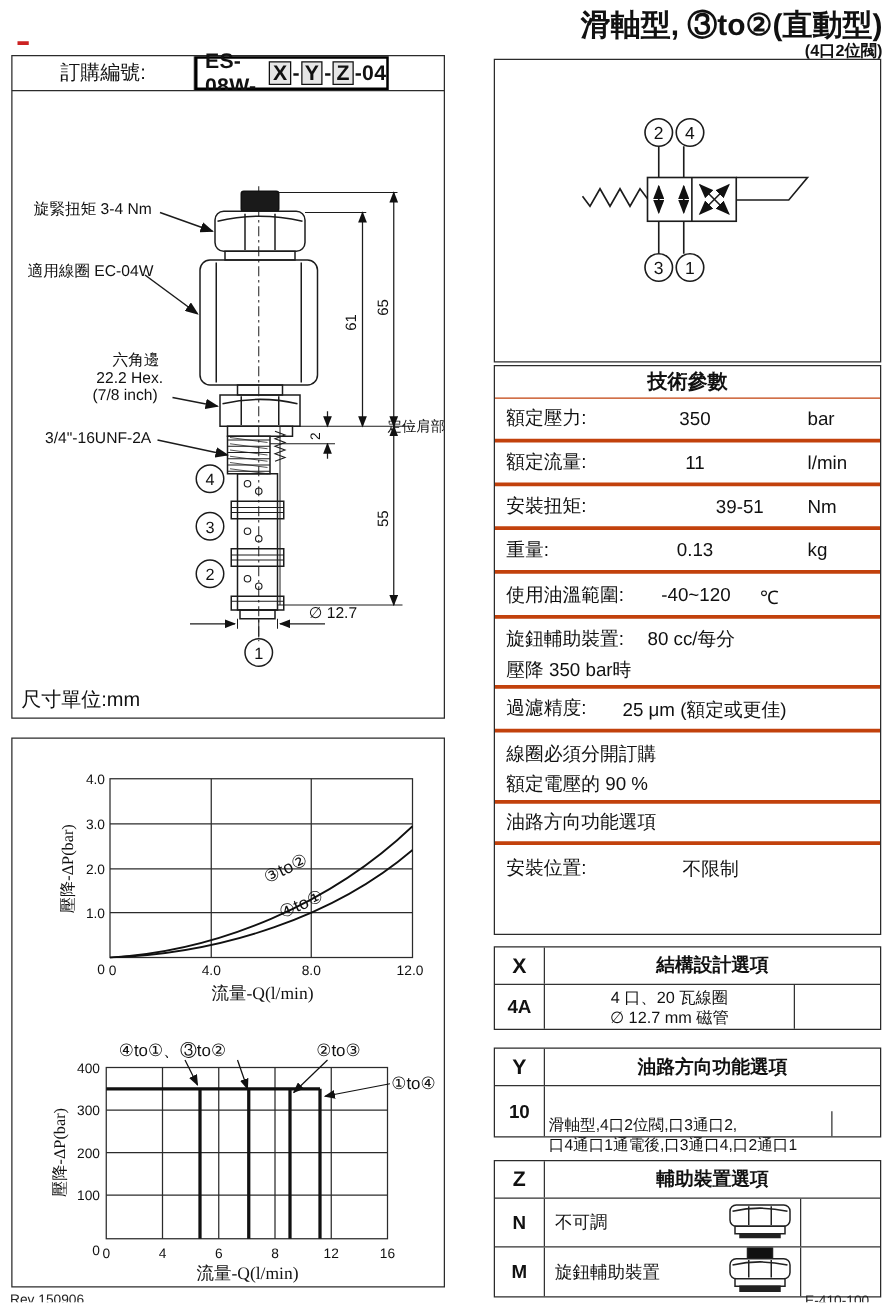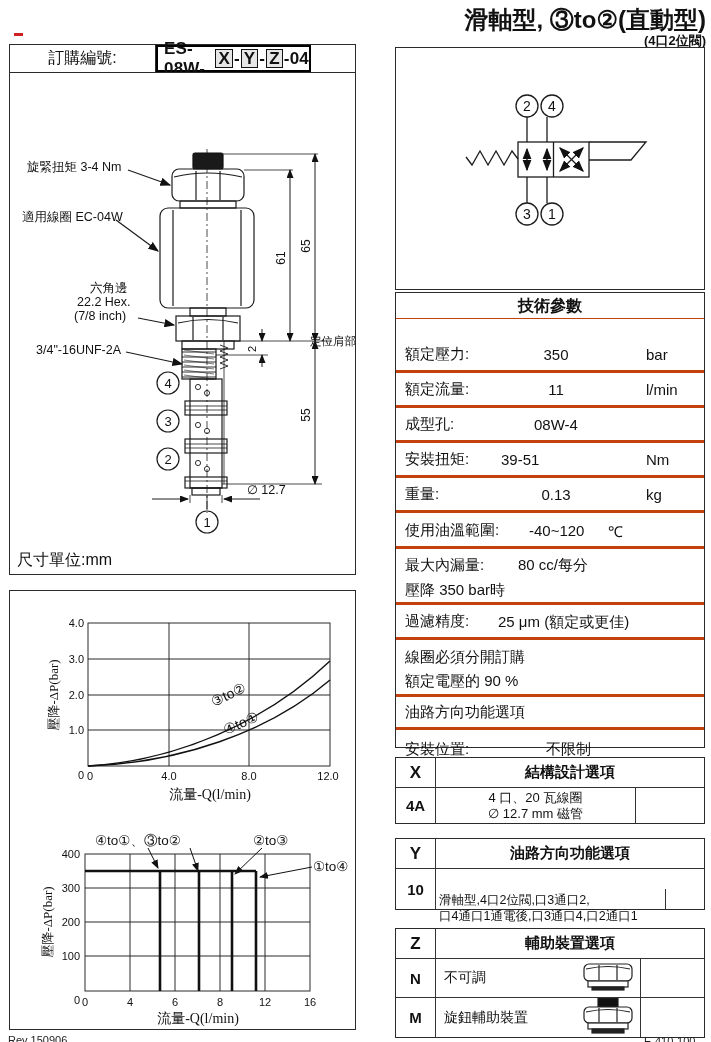--- a/index.html
+++ b/index.html
@@ -264,51 +264,47 @@
       <text x="156" y="63" font-size="14" text-anchor="middle">4</text>
       <text x="131" y="171" font-size="14" text-anchor="middle">3</text>
       <text x="156" y="171" font-size="14" text-anchor="middle">1</text>
     </svg>
   </div>
 
   <div class="abs box thin" style="left:395px;top:292px;width:310px;height:456px;">
     <div class="prow" style="height:26px;border-bottom-width:1.5px;">
       <div style="text-align:center;font-weight:bold;font-size:16px;line-height:25px;">技術參數</div>
     </div>
-    <div class="prow" style="height:35px;margin-top:19px;">
+    <div class="prow" style="height:35px;">
       <span class="plab">額定壓力:</span>
       <span class="pval" style="left:105px;width:110px;text-align:center;top:8px;">350</span>
       <span class="punit" style="left:250px;top:8px;">bar</span>
     </div>
     <div class="prow" style="height:35px;">
       <span class="plab">額定流量:</span>
       <span class="pval" style="left:105px;width:110px;text-align:center;top:8px;">11</span>
       <span class="punit" style="left:250px;top:8px;">l/min</span>
     </div>
     <div class="prow" style="height:35px;">
-      <span class="plab">成型孔:</span>
-      <span class="pval" style="left:105px;width:110px;text-align:center;top:8px;">08W-4</span>
-    </div>
-    <div class="prow" style="height:35px;">
       <span class="plab">安裝扭矩:</span>
-      <span class="pval" style="left:105px;width:110px;text-align:left;top:8px;">39-51</span>
+      <span class="pval" style="left:105px;width:110px;text-align:right;top:8px;">39-51</span>
       <span class="punit" style="left:250px;top:8px;">Nm</span>
     </div>
     <div class="prow" style="height:35px;">
       <span class="plab">重量:</span>
       <span class="pval" style="left:105px;width:110px;text-align:center;top:8px;">0.13</span>
       <span class="punit" style="left:250px;top:8px;">kg</span>
     </div>
     <div class="prow" style="height:36px;">
       <span class="plab">使用油溫範圍:</span>
       <span class="pval" style="left:133px;top:9px;">-40~120</span>
       <span class="punit" style="left:212px;top:8px;">℃</span>
     </div>
     <div class="prow" style="height:56px;">
-      <span class="pval" style="left:9px;top:7px;">最大內漏量:</span>
+      <span class="pval" style="left:9px;top:7px;">旋鈕輔助裝置:</span>
       <span class="pval" style="left:122px;top:7px;">80 cc/每分</span>
       <span class="pval" style="left:9px;top:32px;">壓降 350 bar時</span>
     </div>
     <div class="prow" style="height:35px;">
       <span class="plab">過濾精度:</span>
       <span class="pval" style="left:102px;top:8px;">25 μm (額定或更佳)</span>
     </div>
     <div class="prow" style="height:57px;">
       <span class="pval" style="left:9px;top:8px;">線圈必須分開訂購</span>
       <span class="pval" style="left:9px;top:32px;">額定電壓的 90 %</span>

